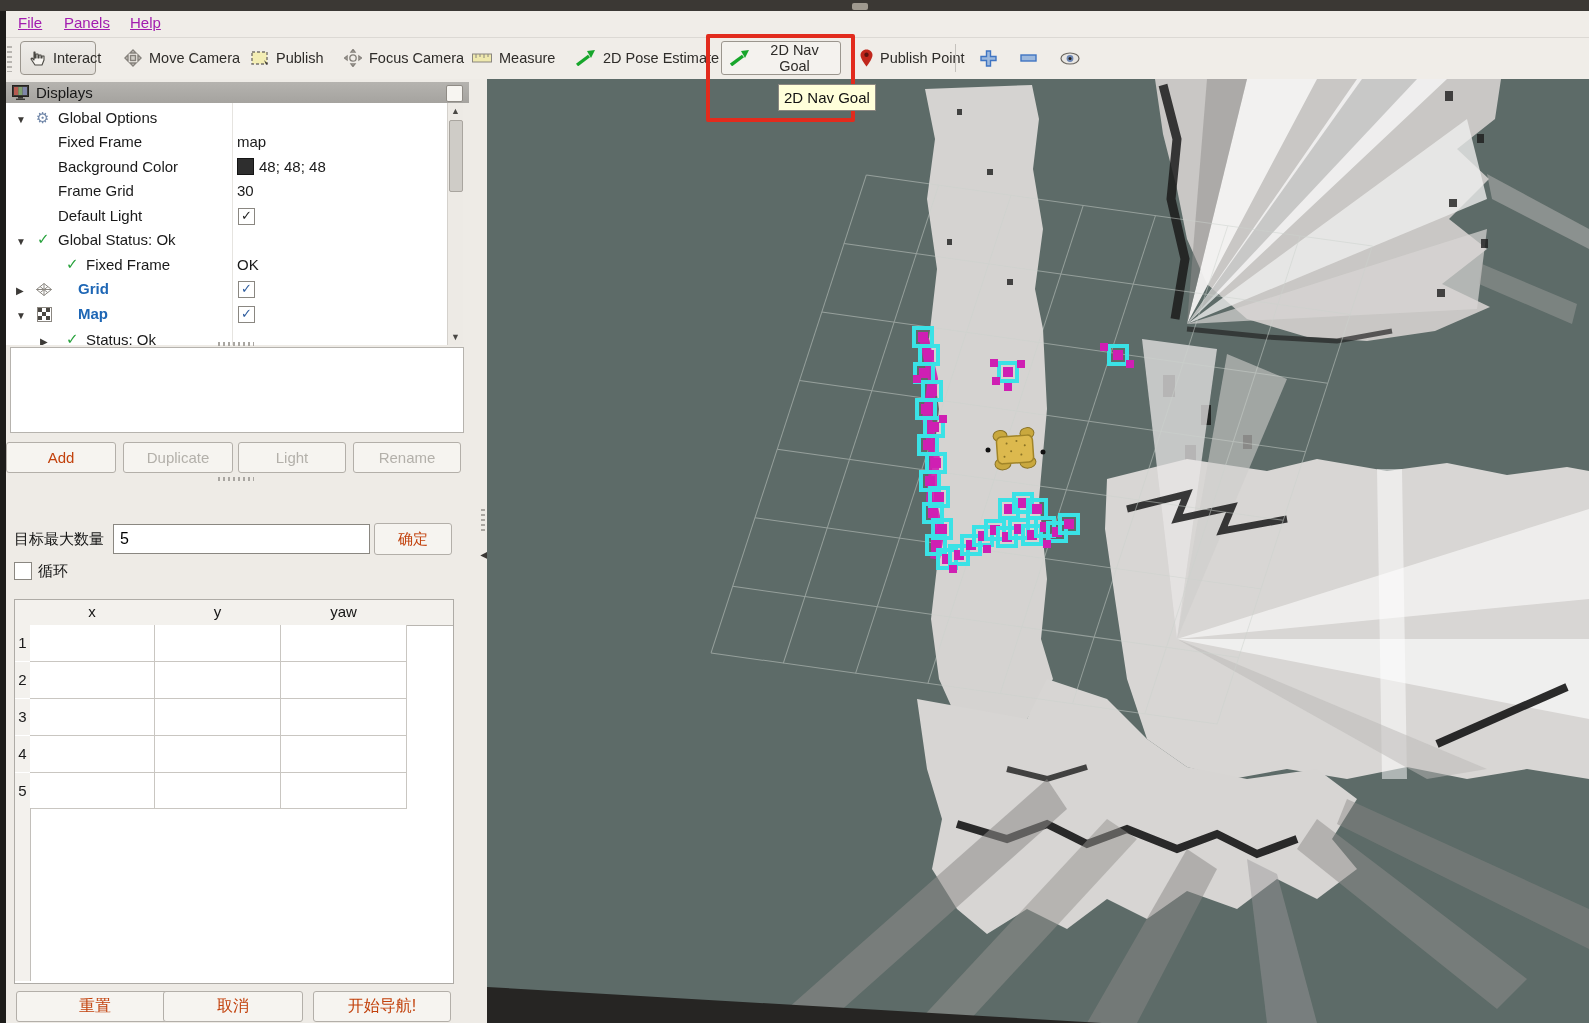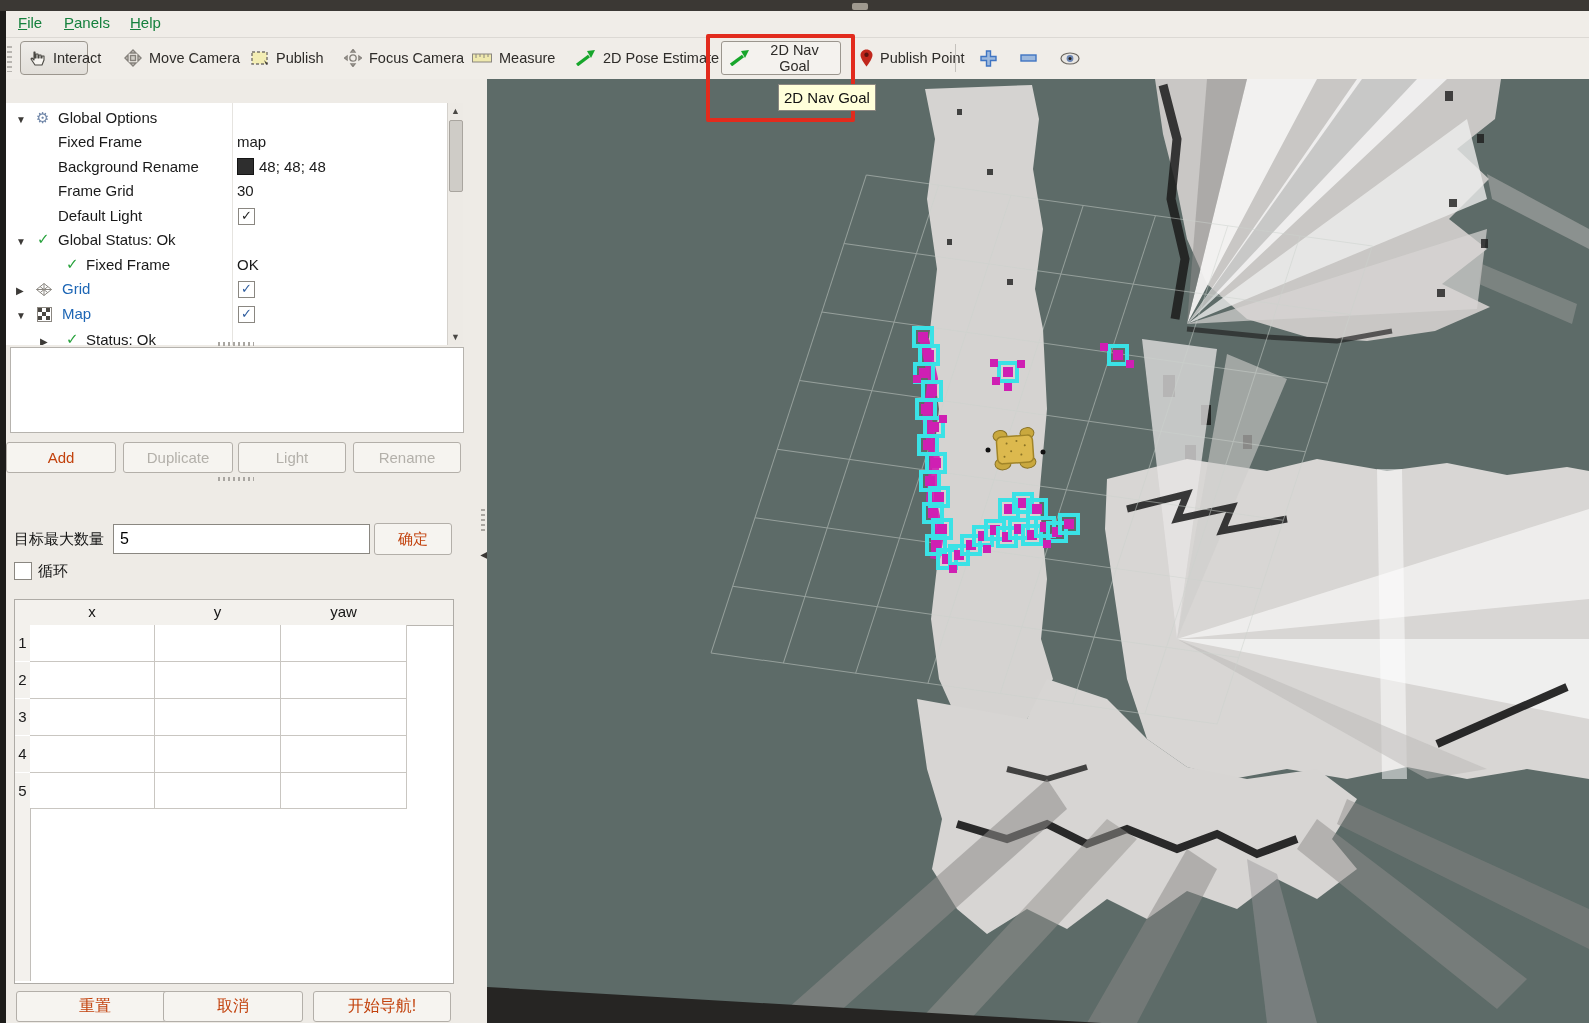--- a/index.html
+++ b/index.html
@@ -3,21 +3,21 @@
 <meta charset="utf-8">
 <style>
   html,body{margin:0;padding:0;background:#101010;}
   #app{position:relative;width:1589px;height:1023px;overflow:hidden;
        font-family:"Liberation Sans","DejaVu Sans",sans-serif;color:#1a1a1a;
        background:#eeebe6;}
   
   .titlebar{position:absolute;left:0;top:0;width:1589px;height:11px;background:#3b3834;}
   .titlebar-icon{position:absolute;left:852px;top:3px;width:16px;height:7px;background:#b9b2a6;border-radius:2px;opacity:.8;}
   .menubar{position:absolute;left:0;top:11px;width:1589px;height:26px;background:#f0ede8;border-bottom:1px solid #dcd9d4;}
-  .menu-item{position:absolute;top:3px;font-size:15px;color:#15803d;cursor:default;}
+  .menu-item{position:absolute;top:3px;font-size:15px;color:#a21caf;cursor:default;text-decoration:underline;}
   .menu-item u{text-decoration:underline;}
   .toolbar{position:absolute;left:0;top:38px;width:1589px;height:41px;background:#f0ede8;border-bottom:1px solid #b3b0ab;}
   .grip{position:absolute;left:7px;top:8px;width:5px;height:26px;
         background:repeating-linear-gradient(#b8b5b0 0 2px,transparent 2px 5px);}
   .tool{position:absolute;top:3px;height:34px;border:none;background:transparent;
         font-family:inherit;font-size:14.5px;color:#2e2c29;display:flex;align-items:center;gap:7px;padding:0 8px;}
   .tool.selected{background:linear-gradient(#efedea,#e2dfda);border:1px solid #9b968e;border-radius:4px;}
   .tool.framed{background:#f4f2ee;border:1px solid #9b968e;border-radius:3px;}
   .tsep{position:absolute;left:955px;top:6px;width:1px;height:28px;background:#c5c2bd;}
   .ddarrow{position:absolute;top:58px;width:0;height:0;border-left:5px solid transparent;border-right:5px solid transparent;border-top:6px solid #2b2b2b;}
@@ -28,21 +28,21 @@
   .dock-header{position:absolute;left:0;width:457px;height:21px;background:linear-gradient(#b5b3af,#a5a39f);
                display:flex;align-items:center;gap:7px;padding-left:6px;font-size:15px;color:#181818;}
   .float-btn{position:absolute;right:6px;top:3px;width:15px;height:15px;background:#f7f5f1;border:1px solid #8f8b85;border-radius:2px;}
   
   .tree{position:absolute;left:0;top:24px;width:457px;height:242px;background:#ffffff;overflow:hidden;}
   .tree .colsep{position:absolute;left:226px;top:0;width:1px;height:242px;background:#e6e4e0;}
   .trow{position:absolute;left:0;width:441px;height:24px;font-size:15px;}
   .tw{position:absolute;top:4px;}
   .arrow{font-size:10px;color:#3c3a37;top:7px;}
   .tlabel{position:absolute;top:2px;white-space:nowrap;}
-  .tlabel.blue{color:#1d66b5;font-weight:normal;}
+  .tlabel.blue{color:#1d66b5;font-weight:bold;margin-left:16px;}
   .tvalue{position:absolute;left:231px;top:2px;white-space:nowrap;}
   .check-green{color:#27a23c;font-weight:bold;font-size:15px;}
   .cbx{position:absolute;left:232px;top:3px;width:15px;height:15px;border:1px solid #8a8781;background:#fff;
        font-size:13px;line-height:14px;text-align:center;font-weight:bold;}
   .cbx.blue{color:#2d5c9e;} .cbx.dark{color:#222;}
   .swatch{display:inline-block;width:15px;height:15px;background:#2e2e2e;border:1px solid #141414;vertical-align:-3px;margin-right:5px;}
   .gearic{color:#6f86a8;font-size:15px;}
   
   .vscroll{position:absolute;left:442px;top:24px;width:15px;height:242px;background:#edeae5;border-left:1px solid #d4d1cc;}
   .sarrow{position:absolute;left:2px;width:11px;text-align:center;font-size:9px;color:#4a4845;}
@@ -89,21 +89,21 @@
 
   <div class="menubar">
     <span class="menu-item" style="left:18px"><u>F</u><span>ile</span></span>
     <span class="menu-item" style="left:64px"><u>P</u><span>anels</span></span>
     <span class="menu-item" style="left:130px"><u>H</u><span>elp</span></span>
   </div>
 
   <div class="toolbar">
     <span class="grip"></span>
 
-    <button class="tool selected" style="left:20px;width:68px">
+    <button class="tool selected" style="left:20px;width:76px">
       <svg class="ic" width="17" height="17" viewBox="0 0 17 17">
         <path d="M5 2 v8 l-2 -2 -1 1 4 6 h7 l2 -5 v-4 h-2 v2 h-1 v-3 h-2 v3 h-1 v-4 h-2 v4 h-1 v-6 z" fill="#f7f5f1" stroke="#4a4843" stroke-width="1.1" stroke-linejoin="round"></path>
       </svg>
       <span>Interact</span>
     </button>
 
     <button class="tool" style="left:116px">
       <svg class="ic" width="18" height="18" viewBox="0 0 18 18">
         <g stroke="#85817b" stroke-width="1.4" fill="#cfccc6">
           <path d="M9 1 l3 3 h-6 z"></path>
@@ -189,35 +189,47 @@
         <circle cx="10" cy="6.5" r="1.5" fill="#23201d"></circle>
       </svg>
     </button>
     <span class="ddarrow" style="left:1076px"></span>
   </div>
 
   <div class="leftedge"></div>
 
   <div class="sidepanel">
 
+    <div class="dock-header" style="top:3px">
+      <svg width="17" height="15" viewBox="0 0 17 15">
+        <rect x="0.5" y="0.5" width="16" height="11" fill="#3a3835" stroke="#23211e"></rect>
+        <rect x="2" y="2" width="4.3" height="8" fill="#b55a50"></rect>
+        <rect x="6.3" y="2" width="4.3" height="8" fill="#7fa06f"></rect>
+        <rect x="10.6" y="2" width="4.4" height="8" fill="#7f85a8"></rect>
+        <rect x="6" y="12" width="5" height="1.6" fill="#3a3835"></rect>
+        <rect x="4" y="13.6" width="9" height="1.4" fill="#3a3835"></rect>
+      </svg>
+      <span>Displays</span>
+      <span class="float-btn"></span>
+    </div>
 
     <div class="tree">
       <div class="colsep"></div>
 
       <div class="trow" style="top:4px">
         <span class="tw arrow" style="left:10px">▼</span>
         <span class="tw gearic" style="left:30px;top:2px">⚙</span>
         <span class="tlabel" style="left:52px">Global Options</span>
       </div>
       <div class="trow" style="top:28px">
         <span class="tlabel" style="left:52px">Fixed Frame</span>
         <span class="tvalue">map</span>
       </div>
       <div class="trow" style="top:53px">
-        <span class="tlabel" style="left:52px">Background Rename</span>
+        <span class="tlabel" style="left:52px">Background Color</span>
         <span class="tvalue"><span class="swatch"></span><span>48; 48; 48</span></span>
       </div>
       <div class="trow" style="top:77px">
         <span class="tlabel" style="left:52px">Frame Grid</span>
         <span class="tvalue">30</span>
       </div>
       <div class="trow" style="top:102px">
         <span class="tlabel" style="left:52px">Default Light</span>
         <span class="cbx dark">✓</span>
       </div>

